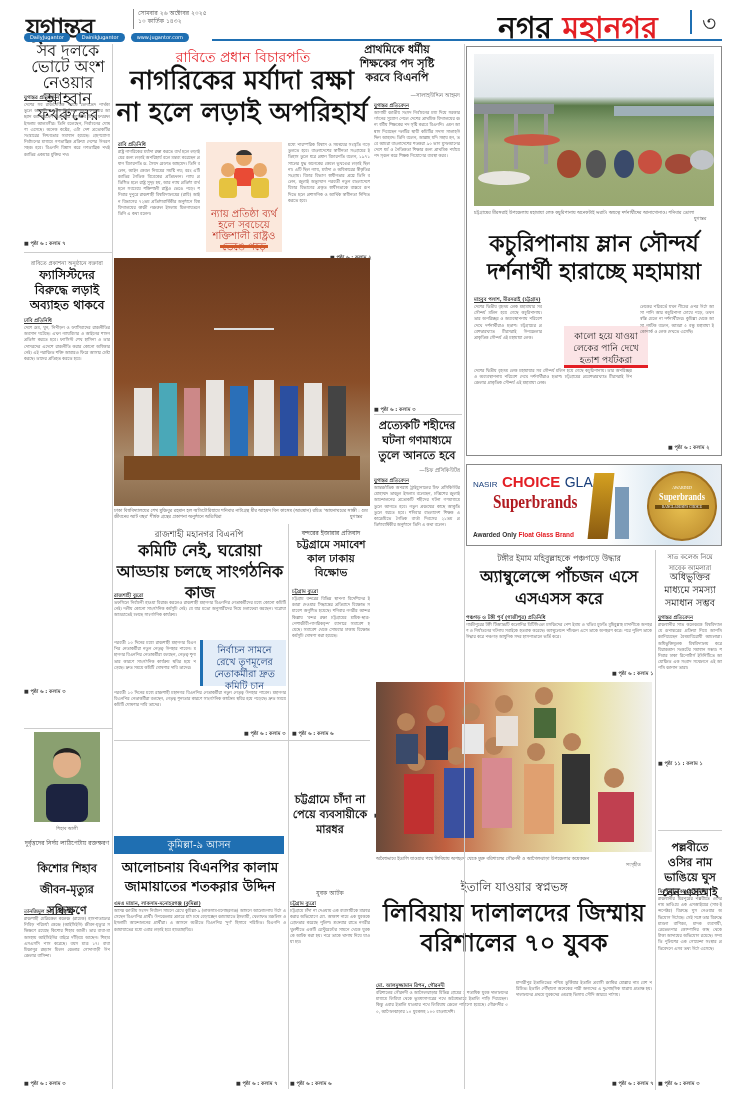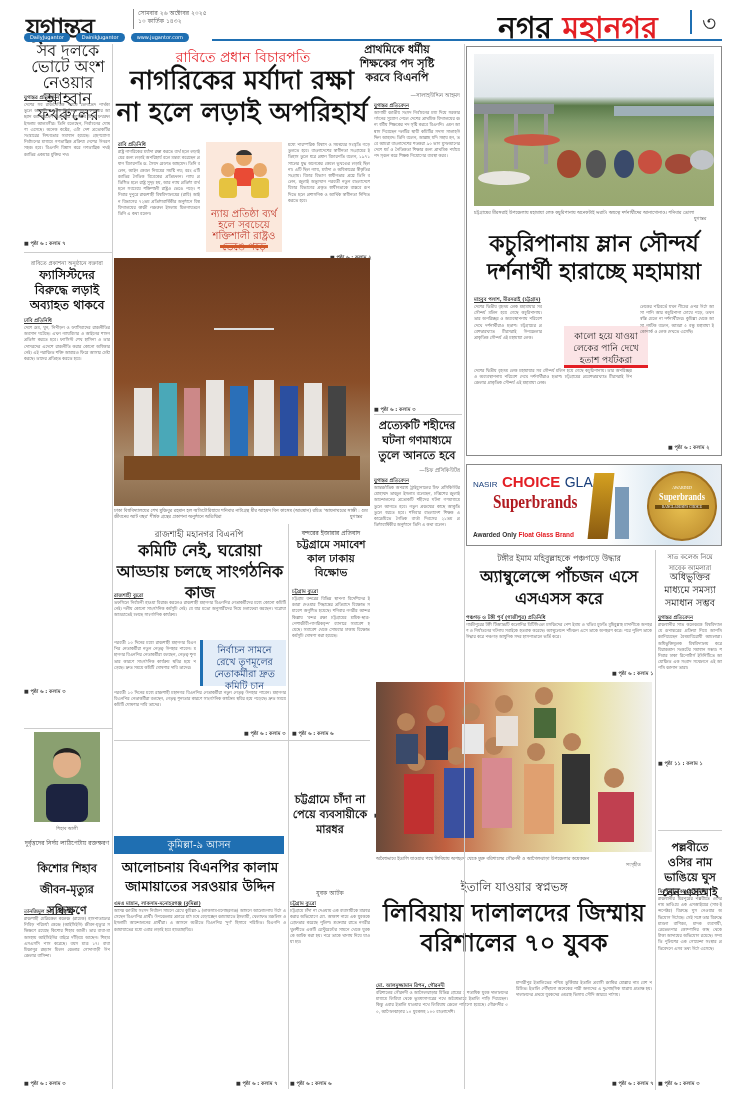--- a/index.html
+++ b/index.html
@@ -120,21 +120,21 @@
     </svg>
 </div>
 <div class="abs cap" style="left:34px;top:826px;width:66px;text-align:center">শিহাব আলী</div>
 <div class="abs kicker" style="left:24px;top:838px;width:86px;font-size:6px;color:#444">দুর্বৃত্তদের নির্দয় লাঠিপেটায় রক্তক্ষরণ</div>
 <div class="abs hd" style="left:24px;top:858px;width:86px;font-size:11px;line-height:21px;font-weight:bold">কিশোর শিহাব জীবন-মৃত্যুর সন্ধিক্ষণে</div>
 <div class="abs byline" style="left:24px;top:908px">তানজিমুল হক, রাজশাহী</div>
 <div class="abs txt" style="left:24px;top:916px;width:86px;height:160px">রাজশাহী মেডিকেল কলেজ (রামেক) হাসপাতালের নিবিড় পরিচর্যা কেন্দ্রে (আইসিইউ) জীবন-মৃত্যুর সন্ধিক্ষণে রয়েছে কিশোর শিহাব আলী। তার বাবা-মা অসহায় আইসিইউর বাইরে দাঁড়িয়ে আছেন। শিহাব এসএসসি পাস করেছে। বয়স মাত্র ১৭। বাবা মিজানুর রহমান মিলন জেলার গোদাগাড়ী উপজেলার বাসিন্দা।</div>
 <div class="abs jump" style="left:24px;top:1080px">■ পৃষ্ঠা ৬ : কলাম ৩</div>
 
 <div class="abs bluebar" style="left:114px;top:836px;width:170px">কুমিল্লা-৯ আসন</div>
-<div class="abs hd" style="left:112px;top:858px;width:176px;font-size:13.5px;line-height:19px;font-weight:bold">আলোচনায় বিএনপির কালাম জামায়াতের সরওয়ার উদ্দিন</div>
+<div class="abs hd" style="left:112px;top:858px;width:176px;font-size:13.5px;line-height:19px;font-weight:bold">আলোচনায় বিএনপির কালাম জামায়াতের শতকর়ার উদ্দিন</div>
 <div class="abs byline" style="left:114px;top:900px">এমএ মান্নান, লাকসাম-মনোহরগঞ্জ (কুমিল্লা)</div>
 <div class="abs txt" style="left:114px;top:908px;width:172px;height:170px">আসন্ন জাতীয় সংসদ নির্বাচন সামনে রেখে কুমিল্লা-৯ (লাকসাম-মনোহরগঞ্জ) আসনে আলোচনায় উঠে এসেছেন বিএনপির প্রার্থী। উপজেলার প্রচারে মাঠ চষে বেড়াচ্ছেন জামায়াতে ইসলামী, খেলাফত মজলিস ও ইসলামী আন্দোলনের প্রার্থীরা। এ আসনে অতীতে বিএনপির 'দুর্গ' হিসাবে পরিচিত। বিএনপি ও জামায়াতের মধ্যে এবার লড়াই হবে হাড্ডাহাড্ডি।</div>
 <div class="abs jump" style="left:236px;top:1080px">■ পৃষ্ঠা ৬ : কলাম ৭</div>
 
 <div class="abs hd" style="left:290px;top:792px;width:80px;font-size:11px;line-height:15px;font-weight:bold">চট্টগ্রামে চাঁদা না পেয়ে ব্যবসায়ীকে মারধর</div>
 <div class="abs kicker" style="left:290px;top:888px;width:80px;font-size:6px;color:#555">যুবক আটক</div>
 <div class="abs byline" style="left:290px;top:900px">চট্টগ্রাম ব্যুরো</div>
 <div class="abs txt" style="left:290px;top:908px;width:80px;height:170px">চট্টগ্রামে চাঁদা না দেওয়ায় এক ব্যবসায়ীকে মারধর করার অভিযোগে মো. আকাশ নামে এক যুবককে গ্রেফতার করেছে পুলিশ। শুক্রবার রাতে নগরীর খুলশীতে একটি রেস্টুরেন্টের সামনে থেকে যুবককে আটক করা হয়। পরে তাকে থানায় নিয়ে যাওয়া হয়।</div>
 <div class="abs jump" style="left:290px;top:1080px">■ পৃষ্ঠা ৬ : কলাম ৬</div>
 

